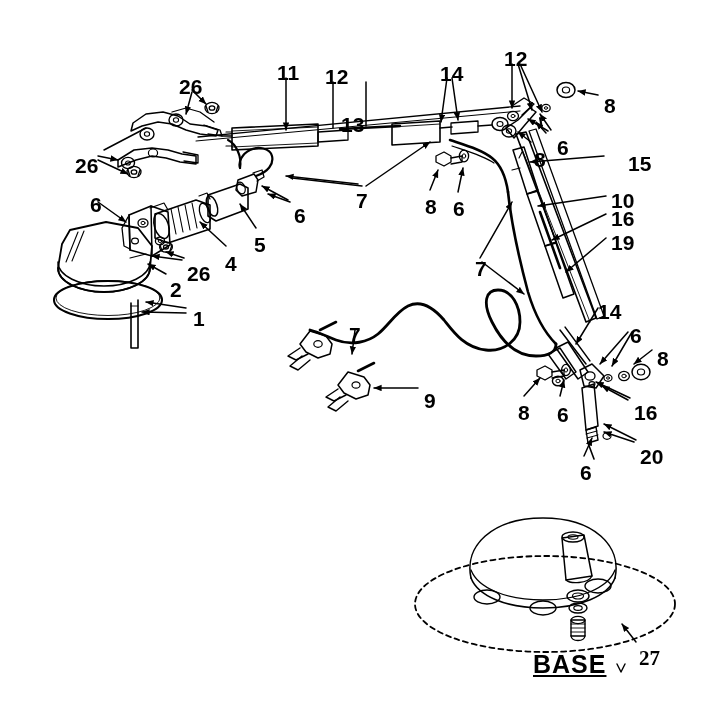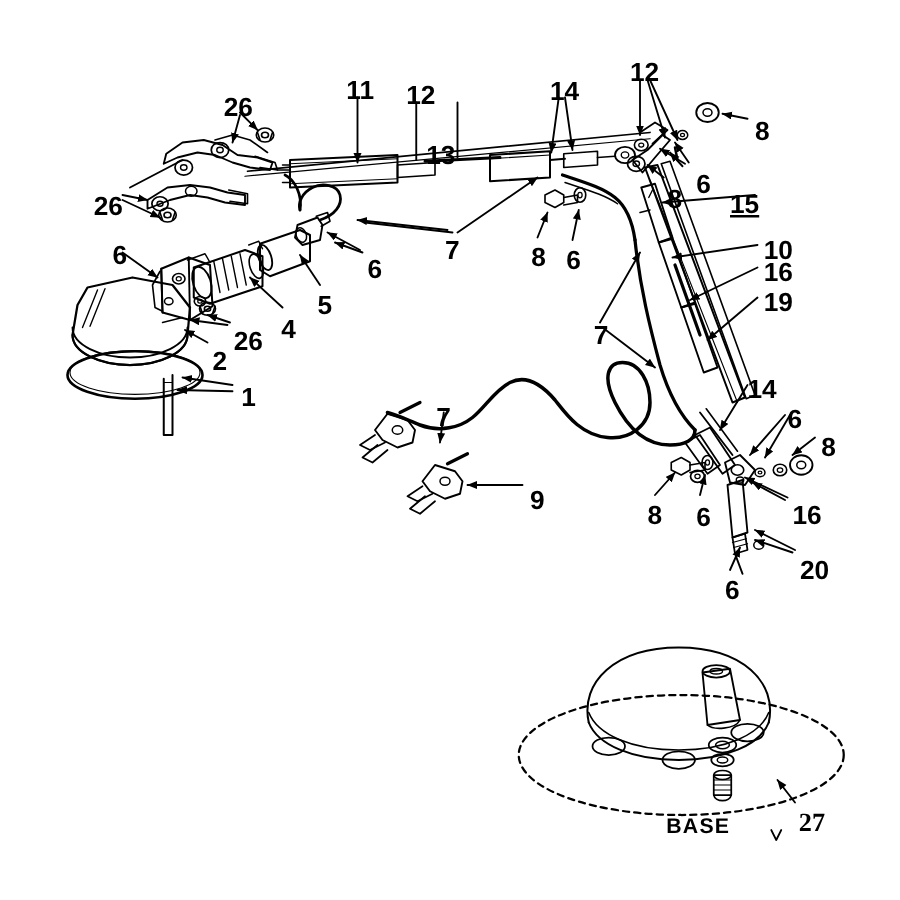--- a/index.html
+++ b/index.html
@@ -5,21 +5,21 @@
 <style>
   html,body{margin:0;padding:0;background:#ffffff;}
   body{width:720px;height:720px;overflow:hidden;
        font-family:"Liberation Sans",sans-serif;}
   #diagram-root{position:relative;width:720px;height:720px;background:#fff;}
   #art{position:absolute;left:0;top:0;width:720px;height:720px;}
   .lbl{position:absolute;font-family:"Liberation Sans",sans-serif;
        font-weight:bold;color:#000;line-height:1;white-space:nowrap;
        -webkit-font-smoothing:none;}
   .n{font-size:21px;}
-  .base-word{font-size:17px;letter-spacing:1px;}
+  .base-word{font-size:25px;letter-spacing:1px;text-decoration:underline;}
 </style>
 </head>
 <body>
 
 <div id="diagram-root">
 
   <svg id="art" viewBox="0 0 720 720" xmlns="http://www.w3.org/2000/svg">
     <defs>
       <marker id="ah" markerWidth="9" markerHeight="9" refX="7.6" refY="3.2" orient="auto" markerUnits="userSpaceOnUse">
         <path d="M0,0 L8,3.2 L0,6.4 Z" fill="#000"></path>
@@ -383,21 +383,21 @@
   <div id="callout-layer">
       <div class="lbl n" style="left: 179px; top: 76px;">26</div>
       <div class="lbl n" style="left: 277px; top: 62px;">11</div>
       <div class="lbl n" style="left: 325px; top: 66px;">12</div>
       <div class="lbl n" style="left: 341px; top: 66px; margin-top: 48px;">13</div>
       <div class="lbl n" style="left: 440px; top: 63px;">14</div>
       <div class="lbl n" style="left: 504px; top: 48px;">12</div>
       <div class="lbl n" style="left: 604px; top: 95px;">8</div>
       <div class="lbl n" style="left: 557px; top: 137px;">6</div>
       <div class="lbl n" style="left: 534px; top: 149px;">8</div>
-      <div class="lbl n" style="left: 584px; top: 153px; text-decoration: underline;">15</div>
+      <div class="lbl n" style="left: 628px; top: 153px;">15</div>
       <div class="lbl n" style="left: 75px; top: 155px;">26</div>
       <div class="lbl n" style="left: 611px; top: 190px;">10</div>
       <div class="lbl n" style="left: 611px; top: 208px;">16</div>
       <div class="lbl n" style="left: 611px; top: 232px;">19</div>
       <div class="lbl n" style="left: 356px; top: 190px;">7</div>
       <div class="lbl n" style="left: 425px; top: 196px;">8</div>
       <div class="lbl n" style="left: 453px; top: 198px;">6</div>
       <div class="lbl n" style="left: 294px; top: 205px;">6</div>
       <div class="lbl n" style="left: 90px; top: 194px;">6</div>
       <div class="lbl n" style="left: 254px; top: 234px;">5</div>

